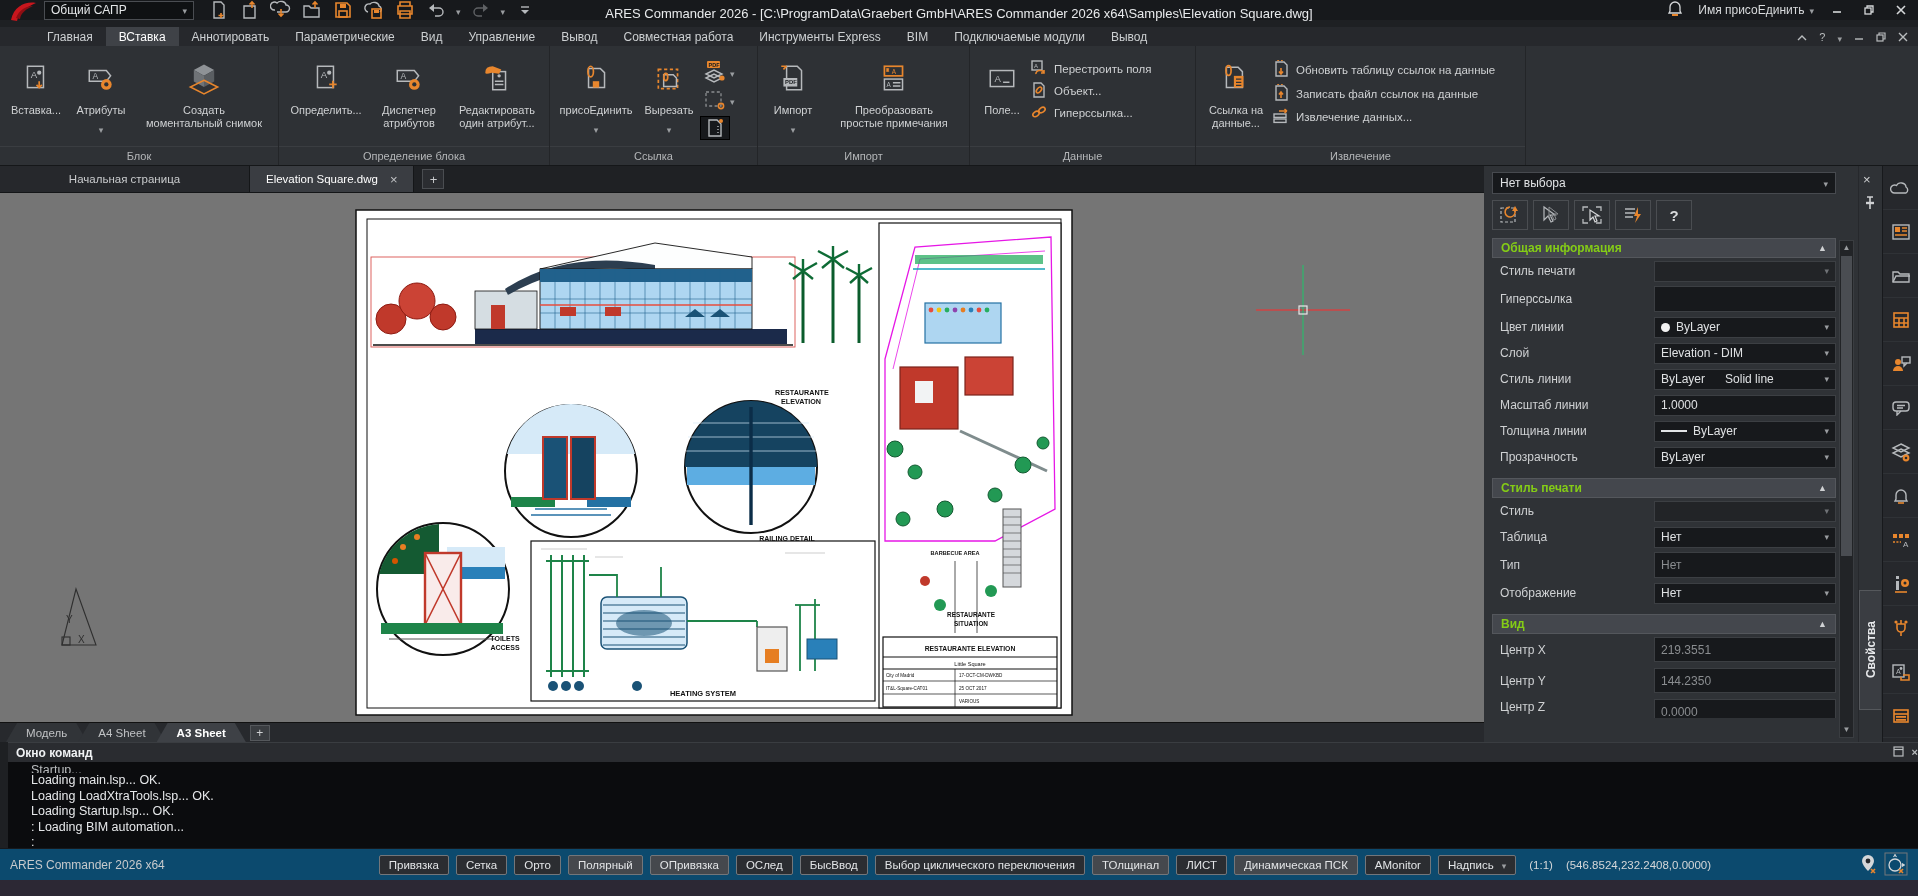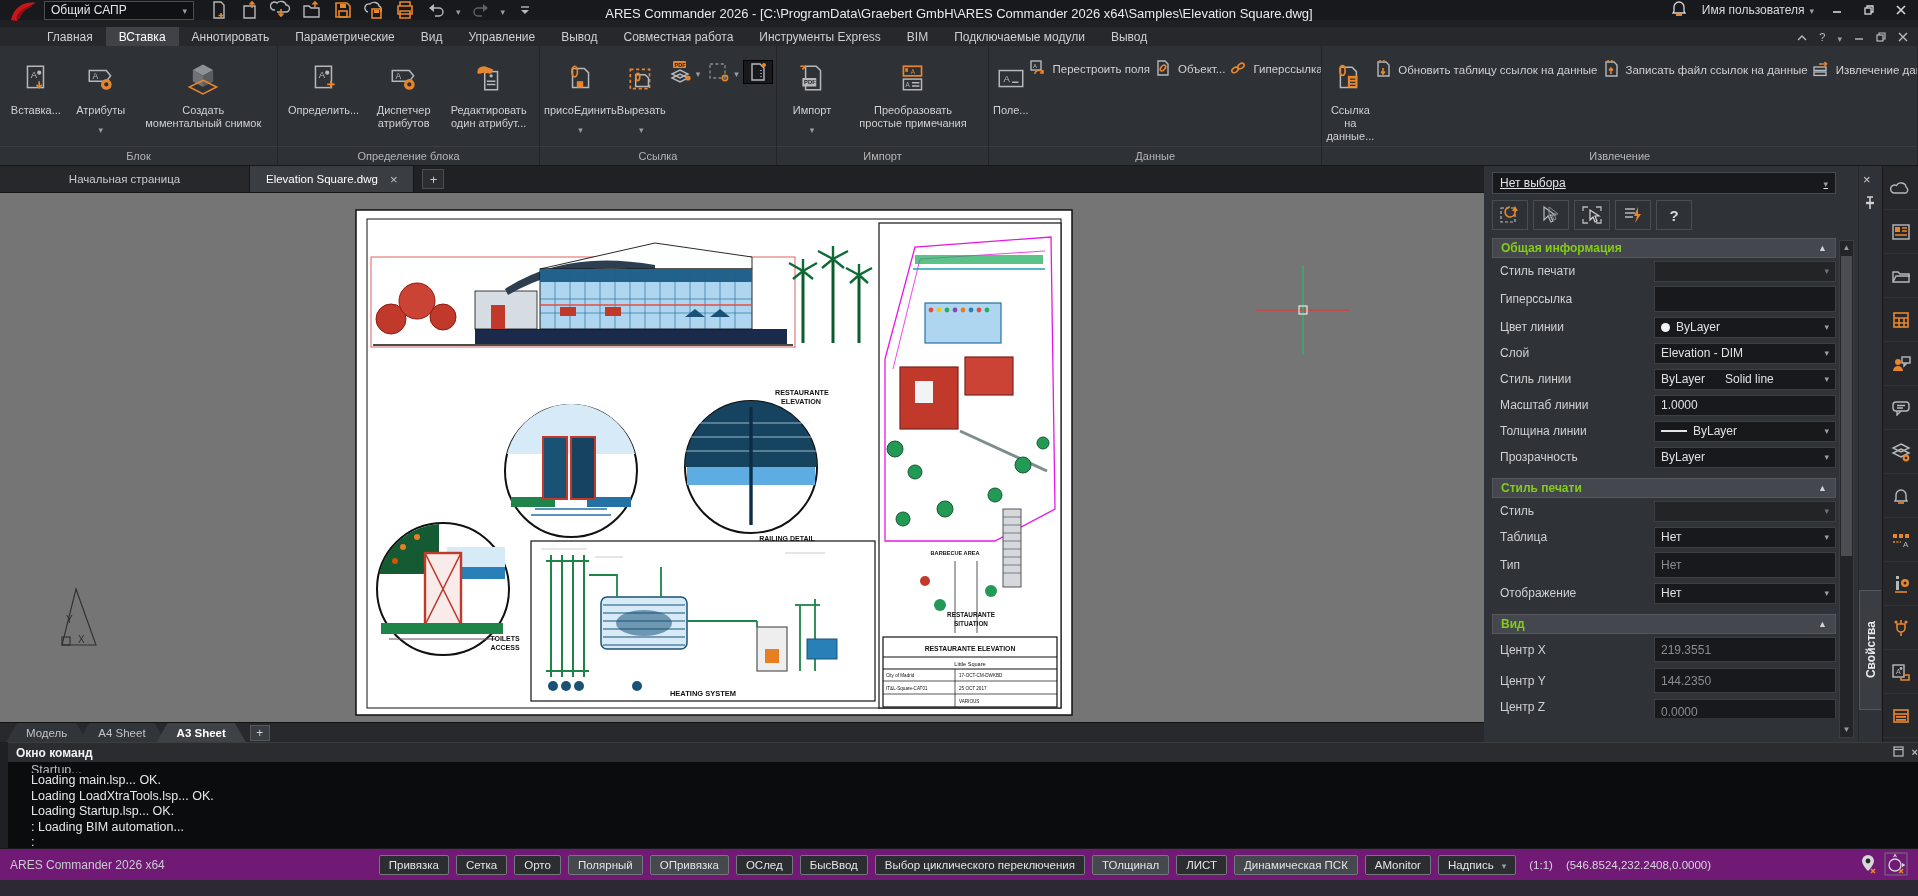--- a/index.html
+++ b/index.html
@@ -34,21 +34,21 @@
   
   .ribbon { left:0; top:46px; width:1918px; height:120px; background:#2e3135;
     border-bottom:1px solid #151719; display:flex; align-items:stretch; }
   .rgroup { display:flex; flex-direction:column; border-right:1px solid #232528; overflow:hidden; }
   .ritems { flex:1; display:flex; align-items:flex-start; padding:4px 4px 0 4px; }
   .ritem { display:flex; flex-direction:column; align-items:center; height:96px; padding-top:8px; }
   .ricon { height:40px; display:flex; align-items:center; justify-content:center; }
   .rlabel { font-size:11px; color:#cfd1d3; text-align:center; line-height:13px; margin-top:6px; white-space:pre-line; }
   .rcaret { margin-top:2px; }
   .rcaret::after { content:"▾"; font-size:9px; color:#9a9da0; }
-  .rsmallcol { display:flex; flex-direction:row; gap:4px; padding-top:10px; }
+  .rsmallcol { display:flex; flex-direction:column; gap:4px; padding-top:10px; }
   .rsmall { display:flex; align-items:center; gap:6px; font-size:11.5px; color:#cfd1d3; white-space:nowrap; }
   .rname { height:19px; line-height:19px; text-align:center; font-size:11px; color:#b4b6b8;
     border-top:1px solid #3a3d41; }
   .miniicon { width:30px; height:24px; display:flex; align-items:center; justify-content:center; }
   .mini-press { background:#17191c; border:1px solid #000; }
 
   
   .doctabs { left:0; top:166px; width:1484px; height:27px; background:#1f2124;
     display:flex; align-items:flex-end; border-bottom:1px solid #141618; }
   .dtab { height:26px; display:flex; align-items:center; font-size:11.5px; color:#c9cbcd;
@@ -61,21 +61,21 @@
 
   
   .canvas { left:0; top:193px; width:1484px; height:529px; background:#757575; overflow:hidden; }
   .sheet { position:absolute; left:355px; top:16px; width:718px; height:507px; }
   svg text { font-family:"Liberation Sans", sans-serif; }
 
   
   .propdock { left:1484px; top:166px; width:434px; height:576px; background:#2f3236; display:flex; }
   .proppanel { width:374px; position:relative; padding:6px 22px 0 8px; }
   .psel { height:22px; background:#17191c; border:1px solid #474a4f; display:flex; align-items:center;
-    padding:0 7px; font-size:12px; color:#e0e2e4;text-decoration:underline; }
+    padding:0 7px; font-size:12px; color:#e0e2e4; }
   .psel .lbl { flex:1; }
   .ptools { display:flex; gap:5px; margin:6px 0 8px 0; }
   .ptool { width:36px; height:30px; background:#2e3135; border:1px solid #4a4d51;
     display:flex; align-items:center; justify-content:center; color:#d8dadc; font-weight:bold; font-size:15px; }
   .psec { height:20px; background:#44474d; border:1px solid #54575c; display:flex; align-items:center;
     padding:0 8px; font-size:12px; font-weight:bold; color:#84cc16; margin-top:8px; }
   .psec .lbl { flex:1; }
   .psec::after { content:"▲"; font-size:9px; color:#cfd1d3; }
   .prow { display:flex; align-items:center; height:26px; padding-left:8px; }
   .plabel { flex:1; font-size:12px; color:#cfd1d3; }
@@ -117,21 +117,21 @@
 
   
   .cmdwin { left:8px; top:742px; width:1918px; height:106px;border-radius:12px; }
   .cmdhead { height:20px; background:#2a2c30; border-top:1px solid #3a3d41; display:flex; align-items:center;
     padding:0 8px; font-size:12px; font-weight:bold; color:#f0f2f4; }
   .cmdbtns { margin-left:auto; display:flex; gap:8px; font-size:11px; color:#b9bcbe; }
   .cmdbody { height:86px; background:#0b0c0e; padding:1px 23px; font-size:12.5px; color:#e6e8ea; line-height:15.5px; }
   .cmdline.cut { height:10px; overflow:hidden; color:#b9bcbe; }
 
   
-  .statusbar { left:0; top:848px; width:1918px; height:32px; background:#701a75; border-top:1px solid #17191c;
+  .statusbar { left:0; top:848px; width:1918px; height:32px; background:#0c4a6e; border-top:1px solid #17191c;
     display:flex; align-items:center; padding:0 10px; gap:7px; font-size:11.5px; }
   .sapp { color:#c8cacc; font-size:12px; }
   .sgap { width:200px; }
   .stog { padding:3px 9px; border:1px solid #73767a; background:#2b2d31; color:#e2e4e6; border-radius:2px; white-space:nowrap; }
   .stog.active { background:#45484d; }
   .stog.dd { display:flex; gap:8px; align-items:center; }
   .scoords { color:#d5d7d9; margin-left:6px; white-space:nowrap; }
   .sb-right { margin-left:auto; display:flex; gap:6px; align-items:center; }
   .bottomstrip { left:0; top:880px; width:1918px; height:16px; background:#2c2834; }
 
@@ -219,21 +219,21 @@
         </svg>
       </span>
   </div>
   <div class="title-center">ARES Commander 2026 - [C:\ProgramData\Graebert GmbH\ARES Commander 2026 x64\Samples\Elevation Square.dwg]</div>
   <div class="tb-right">
     <span><svg width="18" height="18" viewBox="0 0 18 18">
           <path d="M4,12 v-4 a5,5 0 0 1 10,0 v4 l1,2 h-12 z" fill="none" stroke="#d5d7d9" stroke-width="1.3"></path>
           <path d="M6,16 h6" stroke="#e8862d" stroke-width="2"></path>
         </svg></span>
     <span class="tb-user">
-      <span>Имя пользователя</span>
+      <span>Имя присоЕдинить</span>
       <span class="caret"></span>
     </span>
     <span class="winbtn">
         <svg width="12" height="12" viewBox="0 0 12 12">
           <path d="M2,8 h8" stroke="#d5d7d9" stroke-width="1.6"></path>
         </svg>
       </span>
     <span class="winbtn">
         <svg width="12" height="12" viewBox="0 0 12 12">
           <path d="M4,4 v-2 h6 v6 h-2" fill="none" stroke="#d5d7d9" stroke-width="1.3"></path>

